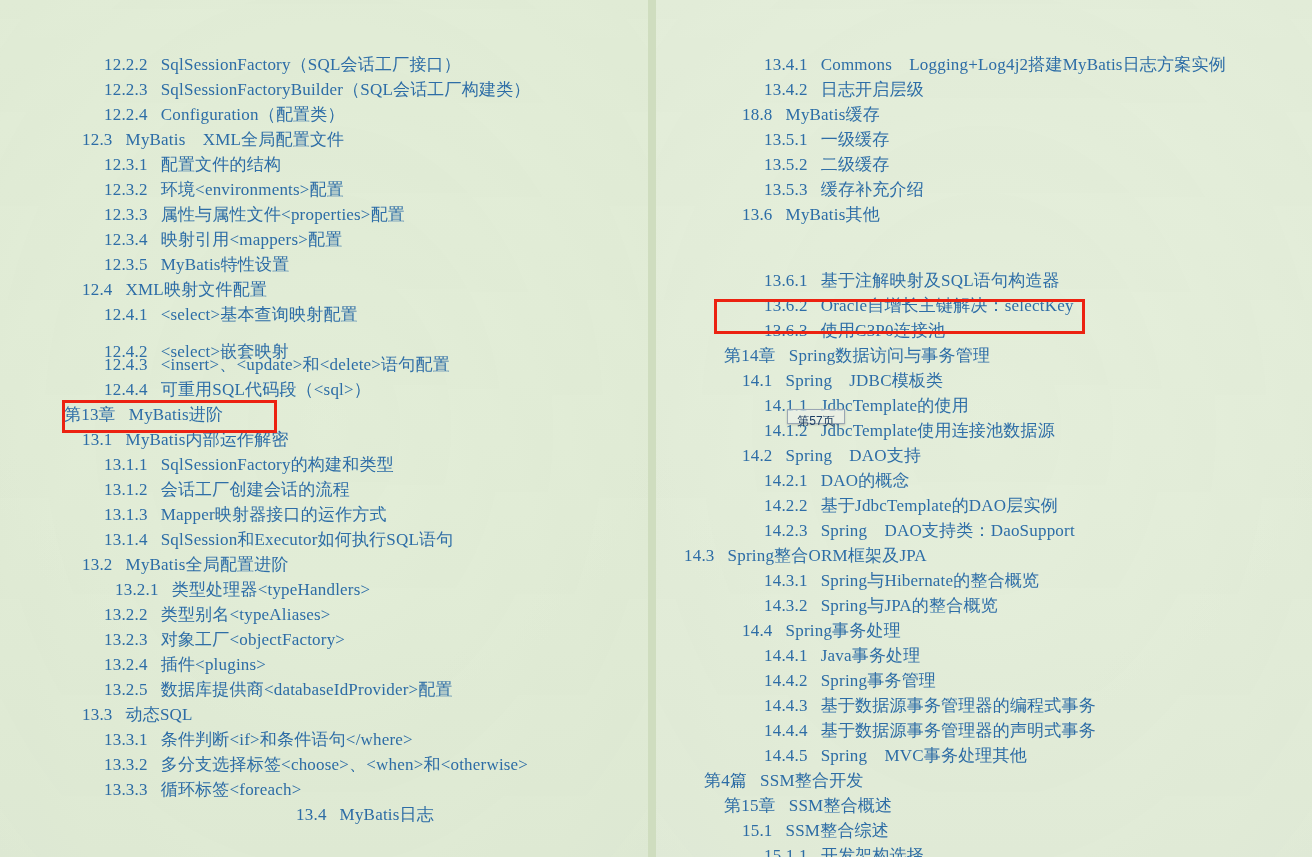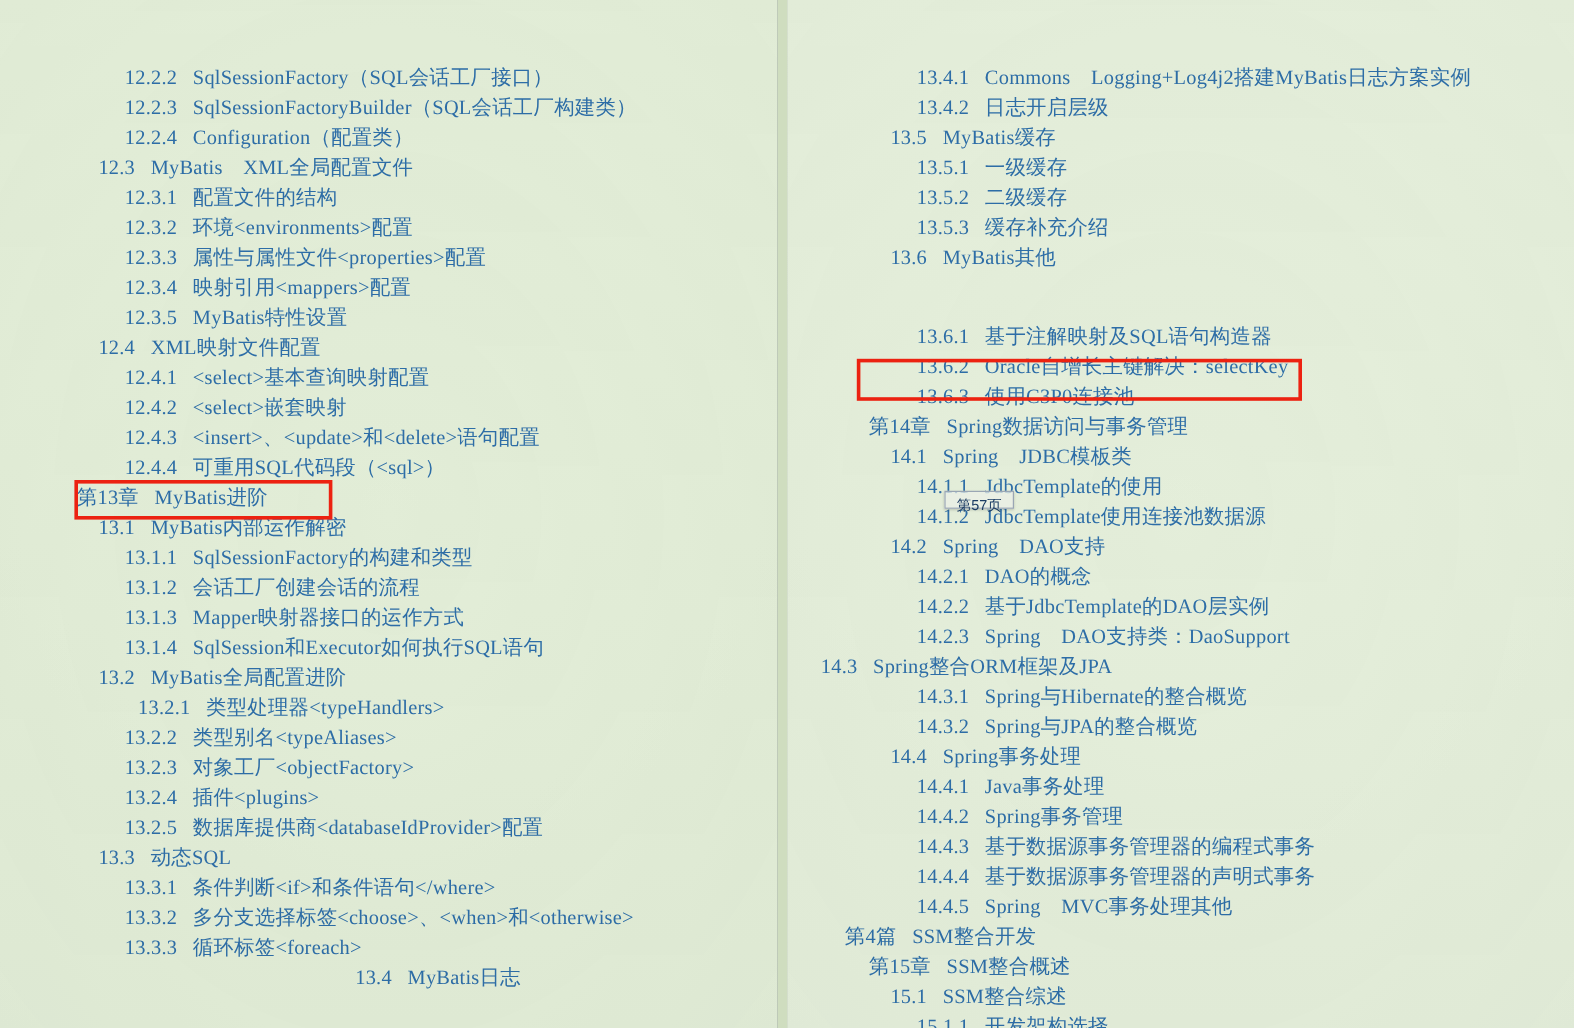--- a/index.html
+++ b/index.html
@@ -157,21 +157,21 @@
           <div class="toc-entry lvl-sub" style="top: 0px;"><span class="num">12.2.3</span><span class="gap"></span><span class="title">SqlSessionFactoryBuilder（SQL会话工厂构建类）</span></div>
           <div class="toc-entry lvl-sub" style="top: 0px;"><span class="num">12.2.4</span><span class="gap"></span><span class="title">Configuration（配置类）</span></div>
           <div class="toc-entry lvl-sec" style="top: 0px;"><span class="num">12.3</span><span class="gap"></span><span class="title">MyBatis　XML全局配置文件</span></div>
           <div class="toc-entry lvl-sub" style="top: 0px;"><span class="num">12.3.1</span><span class="gap"></span><span class="title">配置文件的结构</span></div>
           <div class="toc-entry lvl-sub" style="top: 0px;"><span class="num">12.3.2</span><span class="gap"></span><span class="title">环境&lt;environments&gt;配置</span></div>
           <div class="toc-entry lvl-sub" style="top: 0px;"><span class="num">12.3.3</span><span class="gap"></span><span class="title">属性与属性文件&lt;properties&gt;配置</span></div>
           <div class="toc-entry lvl-sub" style="top: 0px;"><span class="num">12.3.4</span><span class="gap"></span><span class="title">映射引用&lt;mappers&gt;配置</span></div>
           <div class="toc-entry lvl-sub" style="top: 0px;"><span class="num">12.3.5</span><span class="gap"></span><span class="title">MyBatis特性设置</span></div>
           <div class="toc-entry lvl-sec" style="top: 0px;"><span class="num">12.4</span><span class="gap"></span><span class="title">XML映射文件配置</span></div>
           <div class="toc-entry lvl-sub" style="top: 0px;"><span class="num">12.4.1</span><span class="gap"></span><span class="title">&lt;select&gt;基本查询映射配置</span></div>
-          <div class="toc-entry lvl-sub" style="top: 0px;"><span class="num">12.4.2</span><span class="gap"></span><span class="title">&lt;select&gt;嵌套映射</span></div>
+          <div class="toc-entry lvl-sub" style="top: 12px;"><span class="num">12.4.2</span><span class="gap"></span><span class="title">&lt;select&gt;嵌套映射</span></div>
           <div class="toc-entry lvl-sub" style="top: 0px;"><span class="num">12.4.3</span><span class="gap"></span><span class="title">&lt;insert&gt;、&lt;update&gt;和&lt;delete&gt;语句配置</span></div>
           <div class="toc-entry lvl-sub" style="top: 0px;"><span class="num">12.4.4</span><span class="gap"></span><span class="title">可重用SQL代码段（&lt;sql&gt;）</span></div>
           <div class="toc-entry lvl-chap" style="top: 0px;"><span class="num">第13章</span><span class="gap"></span><span class="title">MyBatis进阶</span></div>
           <div class="toc-entry lvl-sec" style="top: 0px;"><span class="num">13.1</span><span class="gap"></span><span class="title">MyBatis内部运作解密</span></div>
           <div class="toc-entry lvl-sub" style="top: 0px;"><span class="num">13.1.1</span><span class="gap"></span><span class="title">SqlSessionFactory的构建和类型</span></div>
           <div class="toc-entry lvl-sub" style="top: 0px;"><span class="num">13.1.2</span><span class="gap"></span><span class="title">会话工厂创建会话的流程</span></div>
           <div class="toc-entry lvl-sub" style="top: 0px;"><span class="num">13.1.3</span><span class="gap"></span><span class="title">Mapper映射器接口的运作方式</span></div>
           <div class="toc-entry lvl-sub" style="top: 0px;"><span class="num">13.1.4</span><span class="gap"></span><span class="title">SqlSession和Executor如何执行SQL语句</span></div>
           <div class="toc-entry lvl-sec" style="top: 0px;"><span class="num">13.2</span><span class="gap"></span><span class="title">MyBatis全局配置进阶</span></div>
           <div class="toc-entry lvl-sub" style="top: 0px; margin-left: 11px;"><span class="num">13.2.1</span><span class="gap"></span><span class="title">类型处理器&lt;typeHandlers&gt;</span></div>
@@ -189,21 +189,21 @@
       <div class="grain"></div>
     </div>
 
     <div class="gutter"></div>
 
     <div class="page-half right">
       <div class="paper"></div>
       <div class="toc" id="right-toc" style="padding-top: 52px;">
           <div class="toc-entry lvl-sub" style="top: 0px;"><span class="num">13.4.1</span><span class="gap"></span><span class="title">Commons　Logging+Log4j2搭建MyBatis日志方案实例</span></div>
           <div class="toc-entry lvl-sub" style="top: 0px;"><span class="num">13.4.2</span><span class="gap"></span><span class="title">日志开启层级</span></div>
-          <div class="toc-entry lvl-sec" style="top: 0px;"><span class="num">13.5</span><span class="gap"></span><span class="title">MyBatis缓存</span></div>
+          <div class="toc-entry lvl-sec" style="top: 0px;"><span class="num">18.8</span><span class="gap"></span><span class="title">MyBatis缓存</span></div>
           <div class="toc-entry lvl-sub" style="top: 0px;"><span class="num">13.5.1</span><span class="gap"></span><span class="title">一级缓存</span></div>
           <div class="toc-entry lvl-sub" style="top: 0px;"><span class="num">13.5.2</span><span class="gap"></span><span class="title">二级缓存</span></div>
           <div class="toc-entry lvl-sub" style="top: 0px;"><span class="num">13.5.3</span><span class="gap"></span><span class="title">缓存补充介绍</span></div>
           <div class="toc-entry lvl-sec" style="top: 0px;"><span class="num">13.6</span><span class="gap"></span><span class="title">MyBatis其他</span></div>
           <div class="toc-entry lvl-sub" style="top: 0px; margin-top: 41px;"><span class="num">13.6.1</span><span class="gap"></span><span class="title">基于注解映射及SQL语句构造器</span></div>
           <div class="toc-entry lvl-sub" style="top: 0px;"><span class="num">13.6.2</span><span class="gap"></span><span class="title">Oracle自增长主键解决：selectKey</span></div>
           <div class="toc-entry lvl-sub" style="top: 0px;"><span class="num">13.6.3</span><span class="gap"></span><span class="title">使用C3P0连接池</span></div>
           <div class="toc-entry lvl-chap" style="top: 0px;"><span class="num">第14章</span><span class="gap"></span><span class="title">Spring数据访问与事务管理</span></div>
           <div class="toc-entry lvl-sec" style="top: 0px;"><span class="num">14.1</span><span class="gap"></span><span class="title">Spring　JDBC模板类</span></div>
           <div class="toc-entry lvl-sub" style="top: 0px;"><span class="num">14.1.1</span><span class="gap"></span><span class="title">JdbcTemplate的使用</span></div>

